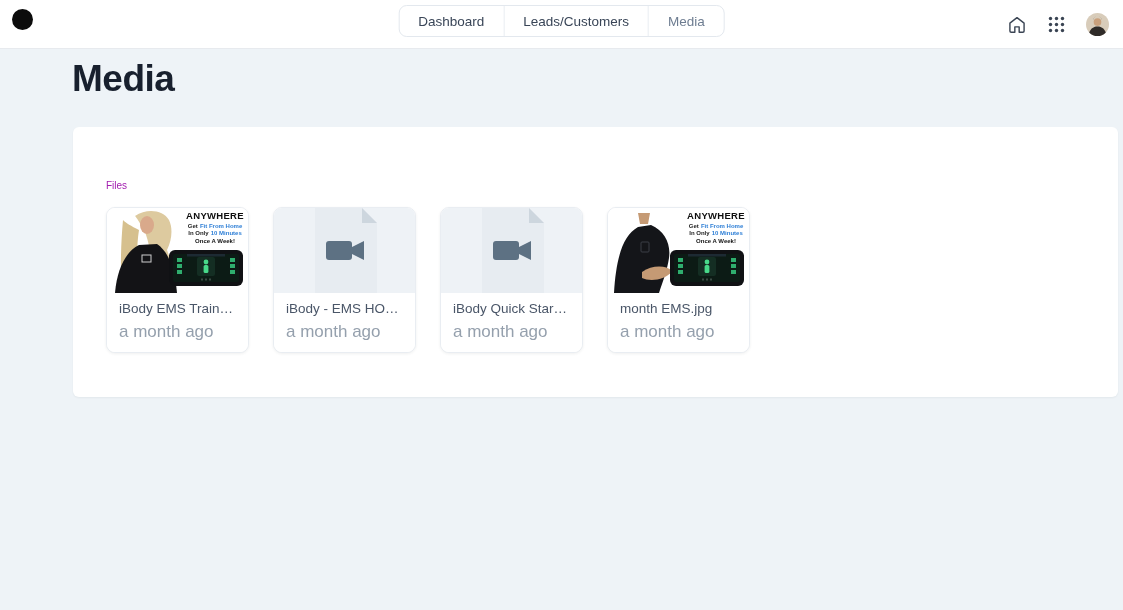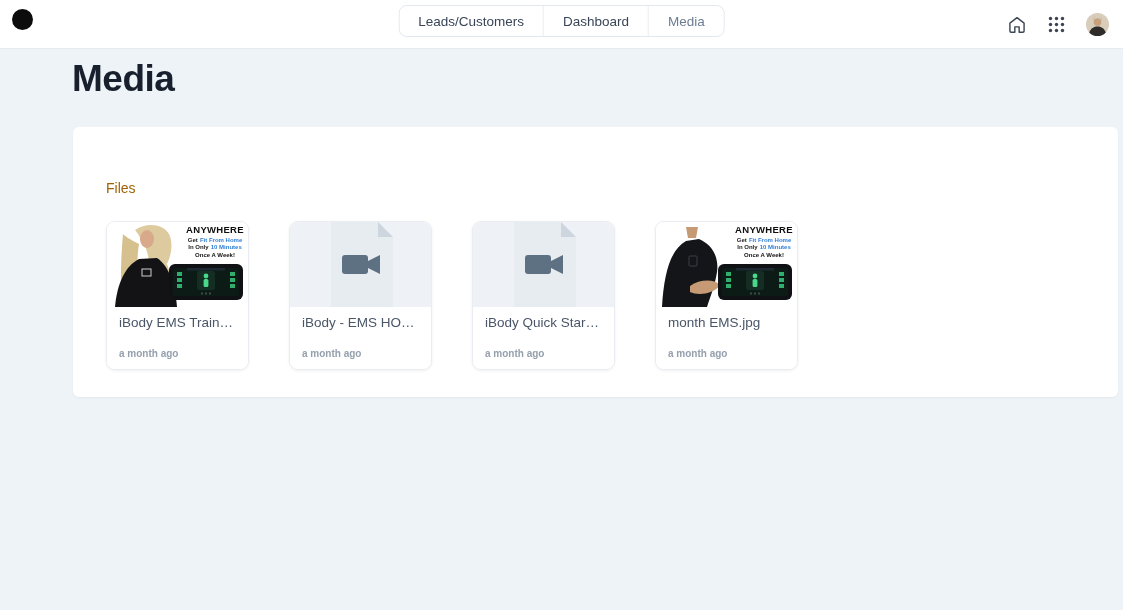--- a/index.html
+++ b/index.html
@@ -75,62 +75,61 @@
 
   .panel {
     margin: 27px 5px 0 73px;
     height: 270px;
     background: #ffffff;
     border-radius: 6px;
     box-shadow: 0 1px 2px rgba(27,36,44,.05);
     padding: 53px 0 0 33px;
   }
   .files-label {
-    font-size: 14px;
+    font-size: 10px;
     font-weight: 500;
-    color: #a16207;
-    margin-bottom: 25px;
-  }
-
-  .cards-row { display: flex; gap: 40px; }
+    color: #a21caf;
+    margin-bottom: 16px;
+  }
+
+  .cards-row { display: flex; gap: 24px; }
   .media-card {
     width: 143px;
     background: #ffffff;
     border: 1px solid #e9edf2;
     border-radius: 9px;
     box-shadow: 0 1px 3px rgba(27,36,44,.07);
     overflow: hidden;
     cursor: pointer;
   }
   .thumb { height: 85px; display: block; }
   .thumb svg { display: block; }
   .card-footer { padding: 8px 12px 10px 12px; background: #fff; }
   .file-name {
     font-size: 13.5px;
     color: #4a5668;
     white-space: nowrap;
     overflow: hidden;
     text-overflow: ellipsis;
   }
   .file-time {
-    font-size: 10px;
+    font-size: 17px;
     color: #95a0ad;
-    margin-top: 18px;
-    font-weight: bold;
+    margin-top: 6px;
   }
 </style>
 </head>
 <body>
 
 <header class="topbar">
   <div class="logo-circle"></div>
 
   <nav class="tab-group">
+    <div class="tab">Dashboard</div>
     <div class="tab">Leads/Customers</div>
-    <div class="tab">Dashboard</div>
     <div class="tab current">Media</div>
   </nav>
 
   <div class="topbar-right">
     <span class="icon-btn">
       <svg width="20" height="20" viewBox="0 0 24 24" fill="none" stroke="#3b4554" stroke-width="1.7" stroke-linejoin="round" stroke-linecap="round">
         <path d="M3.5 9.8 L12 3.2 L20.5 9.8 V19.2 a1.4 1.4 0 0 1 -1.4 1.4 H14.6 v-6.4 h-5.2 v6.4 H4.9 a1.4 1.4 0 0 1 -1.4 -1.4 Z"></path>
       </svg>
     </span>
     <span class="icon-btn">

